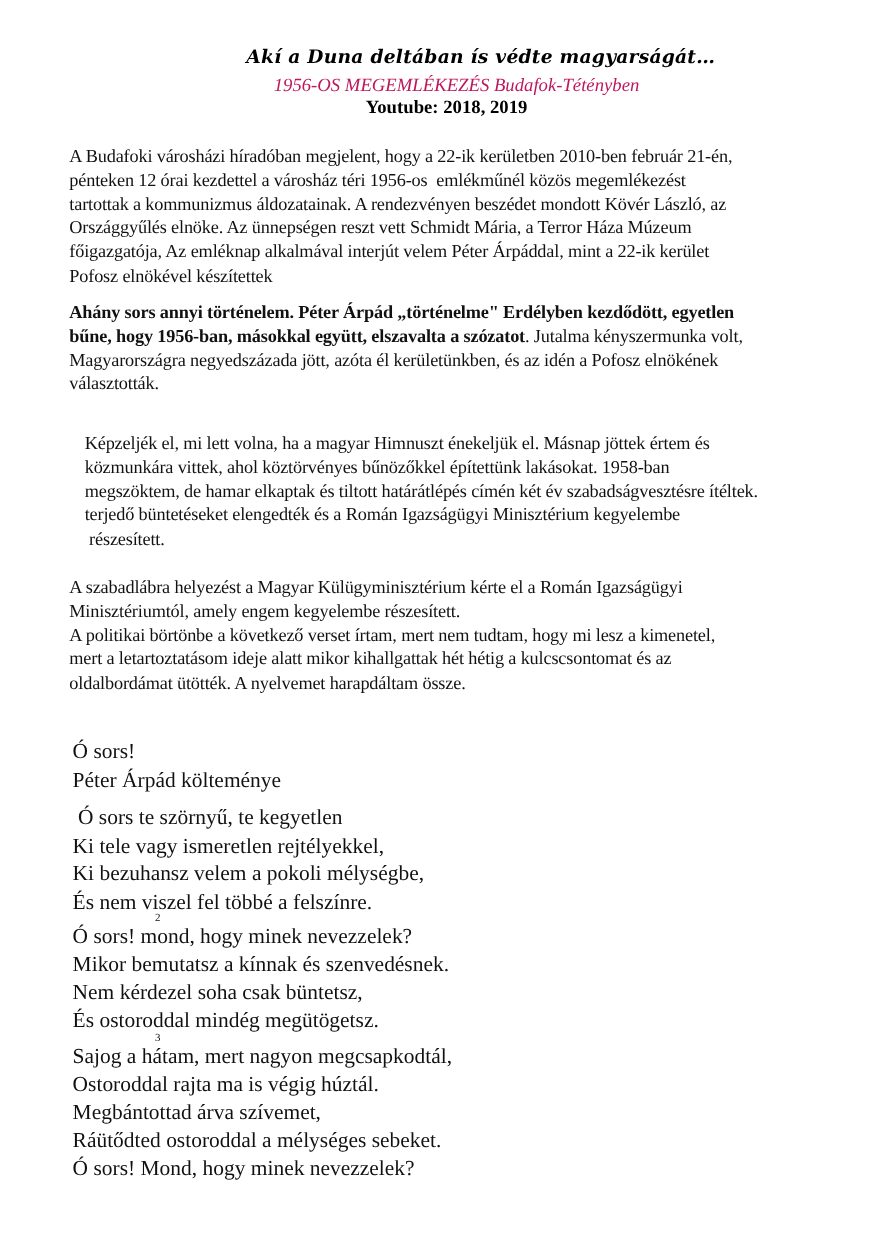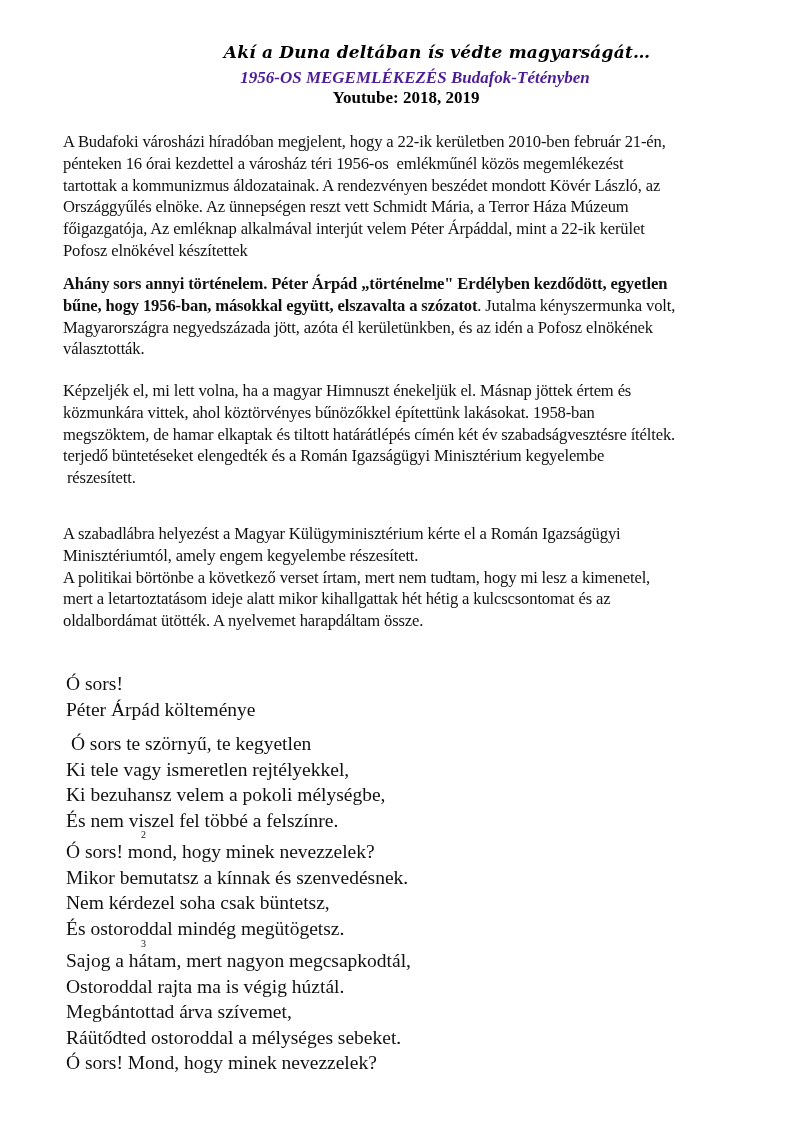--- a/index.html
+++ b/index.html
@@ -4,21 +4,21 @@
   <style>
     html, body { margin: 0; padding: 0; background: #ffffff; }
     body { width: 800px; height: 1133px; position: relative; overflow: hidden; color: #111; font-family: "Liberation Serif", serif; }
     .title {
       position: absolute; left: 0; width: 800px; top: 36px; text-align: center;
       font-family: "DejaVu Serif", serif; font-style: italic; font-weight: bold;
       font-size: 17px; letter-spacing: 0.2px; line-height: 32px; color: #000; padding-left: 37px;
     }
     .subtitle {
       position: absolute; left: 0; width: 800px; top: 68px; text-align: center;
-      font-style: italic; font-weight: bold; font-size: 17px; line-height: 20px; color: #4c1d95;
+      font-style: italic; font-weight: normal; font-size: 17px; line-height: 20px; color: #be185d;
       padding-left: 30px; box-sizing: border-box;
     }
     .subtitle2 {
       position: absolute; left: 0; width: 800px; top: 88px; text-align: center;
       font-weight: bold; font-size: 17px; line-height: 20px; color: #000;
       padding-left: 12px; box-sizing: border-box;
     }
     .para {
       position: absolute; left: 63px; width: 700px;
       font-size: 16.6px; line-height: 21.8px; letter-spacing: -0.15px;
@@ -36,35 +36,35 @@
   </style>
 </head>
 <body>
 
 <div class="title">Akí a Duna deltában ís védte magyarságát…</div>
 <div class="subtitle">1956-OS MEGEMLÉKEZÉS Budafok-Tétényben</div>
 <div class="subtitle2">Youtube: 2018, 2019</div>
 
 <div class="para" style="top:131px;">
   <span class="line">A Budafoki városházi híradóban megjelent, hogy a 22-ik kerületben 2010-ben február 21-én,</span>
-  <span class="line">pénteken 16 órai kezdettel a városház téri 1956-os  emlékműnél közös megemlékezést</span>
+  <span class="line">pénteken 12 órai kezdettel a városház téri 1956-os  emlékműnél közös megemlékezést</span>
   <span class="line">tartottak a kommunizmus áldozatainak. A rendezvényen beszédet mondott Kövér László, az</span>
   <span class="line">Országgyűlés elnöke. Az ünnepségen reszt vett Schmidt Mária, a Terror Háza Múzeum</span>
   <span class="line">főigazgatója, Az emléknap alkalmával interjút velem Péter Árpáddal, mint a 22-ik kerület</span>
   <span class="line">Pofosz elnökével készítettek</span>
 </div>
 
 <div class="para" style="top:273px;">
   <span class="line b">Ahány sors annyi történelem. Péter Árpád „történelme" Erdélyben kezdődött, egyetlen</span>
   <span class="line"><span class="b">bűne, hogy 1956-ban, másokkal együtt, elszavalta a szózatot</span><span>. Jutalma kényszermunka volt,</span></span>
   <span class="line">Magyarországra negyedszázada jött, azóta él kerületünkben, és az idén a Pofosz elnökének</span>
   <span class="line">választották.</span>
 </div>
 
-<div class="para" style="top:380px;">
+<div class="para" style="top:392px;margin-left:14px;">
   <span class="line">Képzeljék el, mi lett volna, ha a magyar Himnuszt énekeljük el. Másnap jöttek értem és</span>
   <span class="line">közmunkára vittek, ahol köztörvényes bűnözőkkel építettünk lakásokat. 1958-ban</span>
   <span class="line">megszöktem, de hamar elkaptak és tiltott határátlépés címén két év szabadságvesztésre ítéltek.</span>
   <span class="line">terjedő büntetéseket elengedték és a Román Igazságügyi Minisztérium kegyelembe</span>
   <span class="line"> részesített.</span>
 </div>
 
 <div class="para" style="top:523px;">
   <span class="line">A szabadlábra helyezést a Magyar Külügyminisztérium kérte el a Román Igazságügyi</span>
   <span class="line">Minisztériumtól, amely engem kegyelembe részesített.</span>

